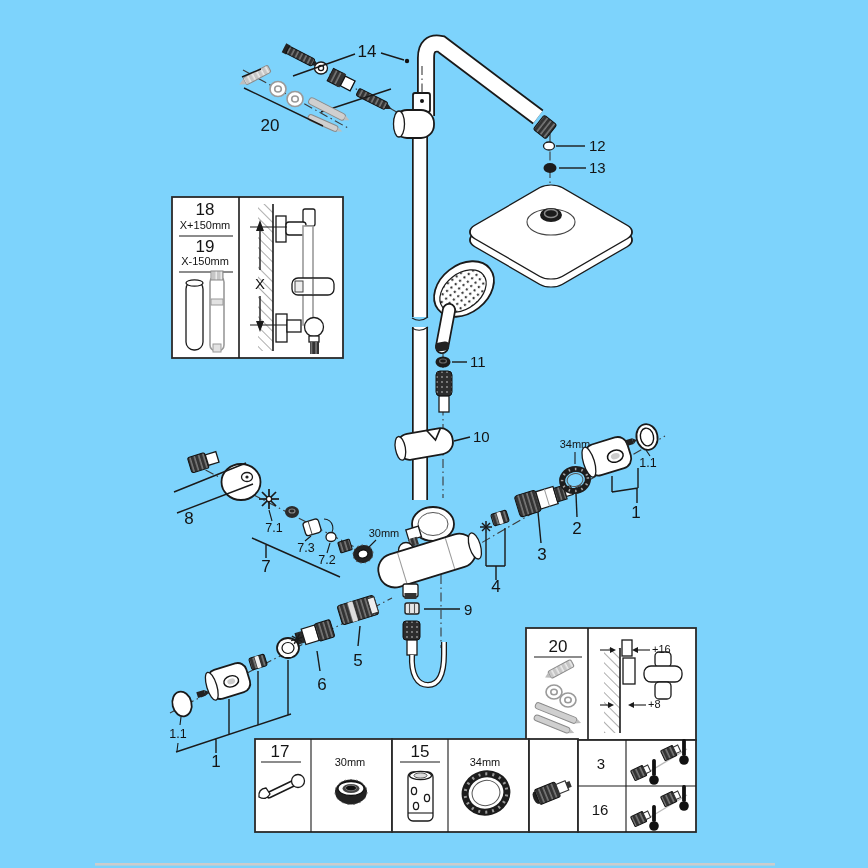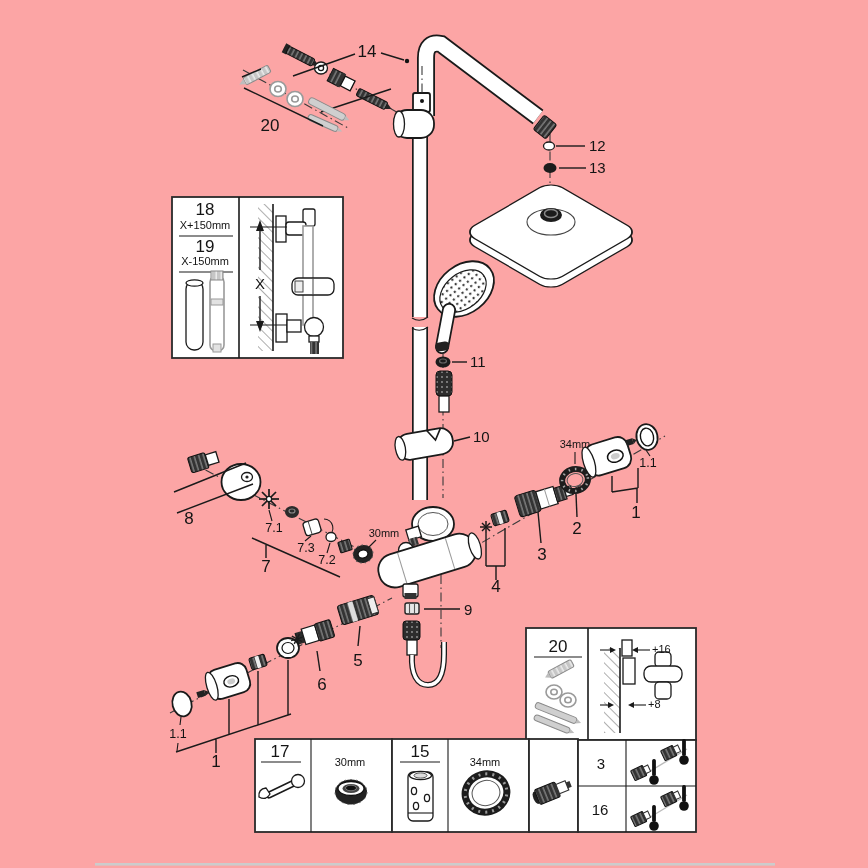--- a/index.html
+++ b/index.html
@@ -1,16 +1,16 @@
 <!DOCTYPE html>
 <html><head>
 <meta charset="utf-8">
 <style>
   html,body{margin:0;padding:0;background:#fff;}
-  #stage{position:relative;width:868px;height:868px;background:#fca5a5;overflow:hidden;
+  #stage{position:relative;width:868px;height:868px;background:#7dd3fc;overflow:hidden;
          font-family:"Liberation Sans","DejaVu Sans",sans-serif;}
   svg{position:absolute;left:0;top:0;}
   text{fill:#141414;font-family:"Liberation Sans","DejaVu Sans",sans-serif;}
   .t17{font-size:17px;} .t15{font-size:15px;} .t12{font-size:12.5px;} .t11{font-size:11px;}
   .mid{text-anchor:middle;}
   .ln{fill:none;stroke:#1a1a1a;stroke-width:1.6;}
   .w{fill:#fff;stroke:#1a1a1a;stroke-width:1.8;}
   .wt{fill:#fff;stroke:#1a1a1a;stroke-width:1.3;}
   .gry{fill:#ffffff;stroke:#9a9a9a;stroke-width:1.6;}
   .ldr{fill:none;stroke:#1a1a1a;stroke-width:1.4;}

